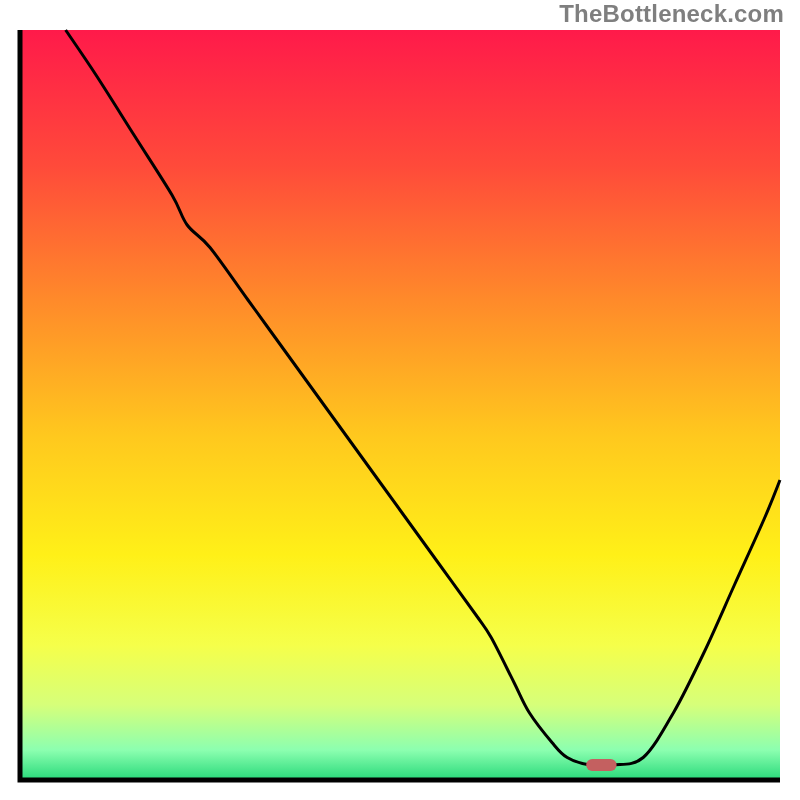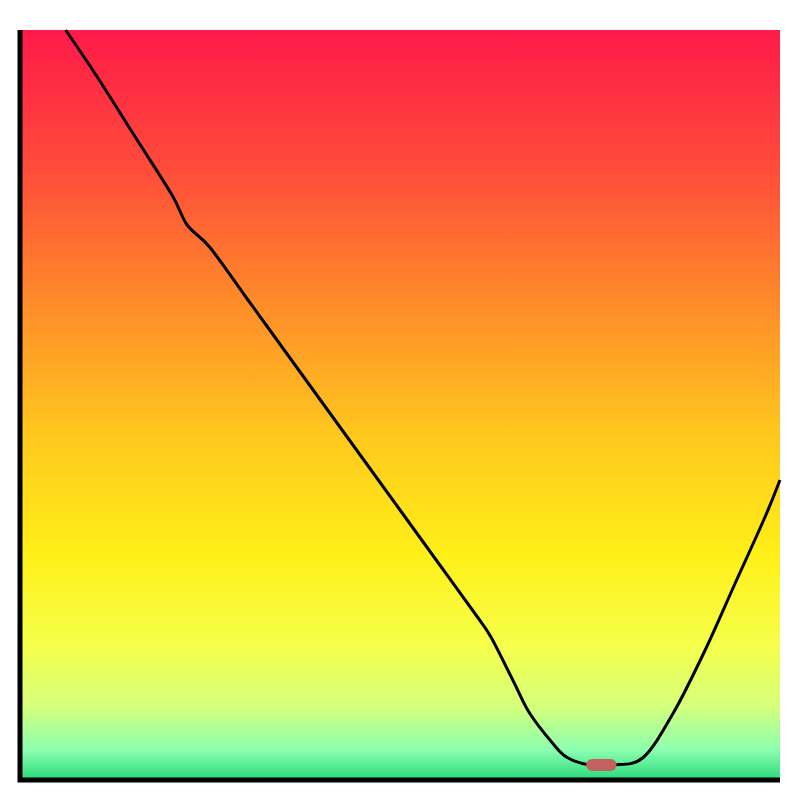--- a/index.html
+++ b/index.html
@@ -26,20 +26,21 @@
     user-select: none;
   }
   svg {
     display: block;
   }
 </style>
 </head>
 <body>
 
 <div class="chart-container">
+  <div class="watermark">TheBottleneck.com</div>
   <svg id="chart-svg" width="800" height="800">
     <defs>
       <linearGradient id="bg-grad" x1="0" y1="0" x2="0" y2="1">
           <stop offset="0%" stop-color="#ff1a4a"></stop>
           <stop offset="18%" stop-color="#ff4a3a"></stop>
           <stop offset="36%" stop-color="#ff8a2a"></stop>
           <stop offset="54%" stop-color="#ffc81e"></stop>
           <stop offset="70%" stop-color="#fff018"></stop>
           <stop offset="82%" stop-color="#f5ff4a"></stop>
           <stop offset="90%" stop-color="#d6ff7a"></stop>

